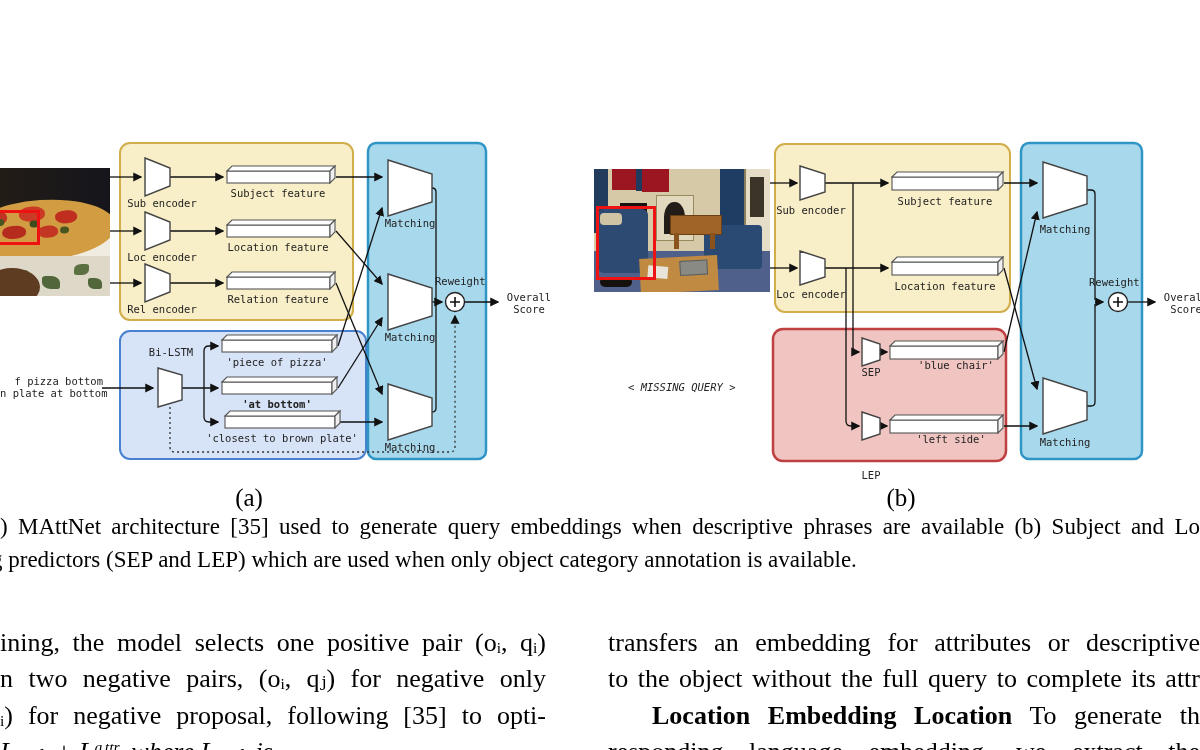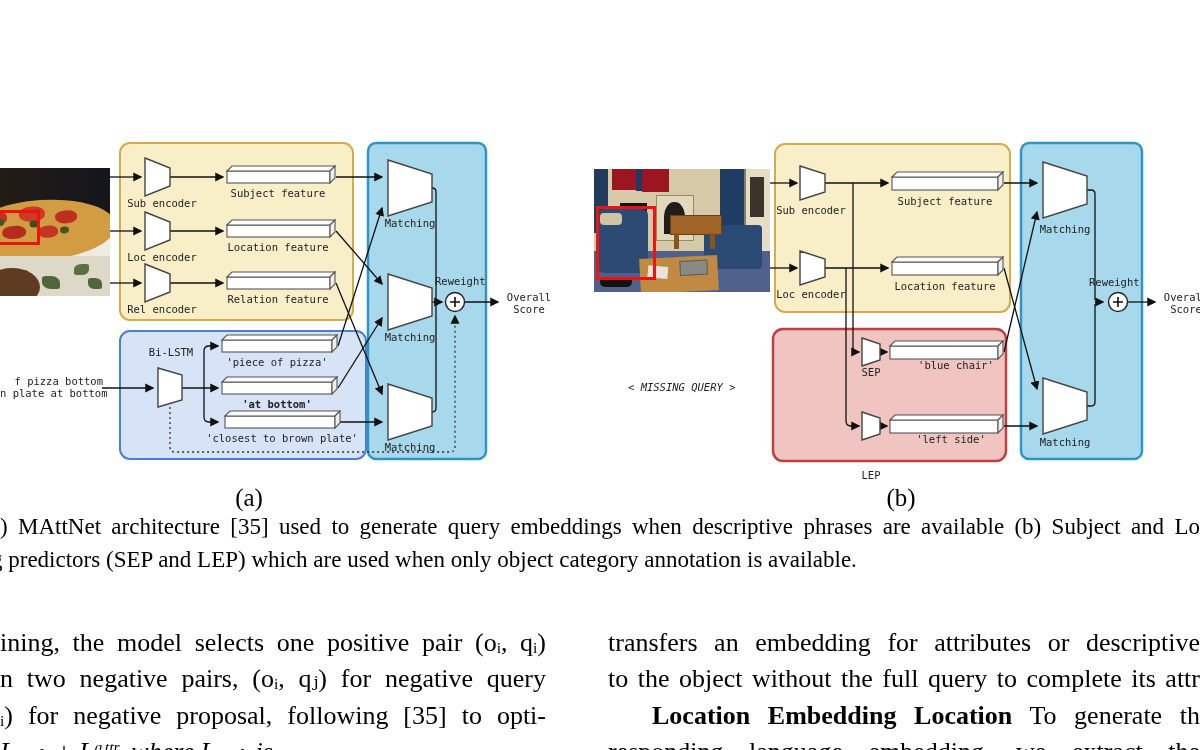--- a/index.html
+++ b/index.html
@@ -269,21 +269,21 @@
     <div>Overall</div>
     <div>Score</div>
   </div>
 
   <div class="ser pl ctr" style="left:219px;top:484px;width:60px;text-align:center;">(a)</div>
   <div class="ser pl ctr" style="left:871px;top:484px;width:60px;text-align:center;">(b)</div>
   <div class="ser cap just nw" style="left:0;top:513px;width:1200px;">) MAttNet architecture [35] used to generate query embeddings when descriptive phrases are available (b) Subject and Lo</div>
   <div class="ser cap nw" style="left:-9px;top:546px;width:1220px;">g predictors (SEP and LEP) which are used when only object category annotation is available.</div>
 
   <div class="ser bt just nw" style="left:0;top:628px;width:546px;">ining, the model selects one positive pair (oᵢ, qᵢ)</div>
-  <div class="ser bt just nw" style="left:0;top:664px;width:546px;">n two negative pairs, (oᵢ, qⱼ) for negative query</div>
+  <div class="ser bt just nw" style="left:0;top:664px;width:546px;">n two negative pairs, (oᵢ, qⱼ) for negative only</div>
   <div class="ser bt just nw" style="left:0;top:701px;width:546px;">ᵢ) for negative proposal, following [35] to opti-</div>
   <div class="ser bt it nw" style="left:0;top:737px;width:546px;">Lᵣₐₙₖ + Lᵃᵗᵗʳ, where Lᵣₐₙₖ is</div>
 
   <div class="ser bt just nw" style="left:608px;top:628px;width:592px;">transfers an embedding for attributes or descriptive</div>
   <div class="ser bt just nw" style="left:608px;top:664px;width:592px;">to the object without the full query to complete its attr</div>
   <div class="ser bt just nw" style="left:608px;top:701px;width:592px;padding-left:44px;box-sizing:border-box;"><b>Location Embedding Location</b><span> To generate th</span></div>
   <div class="ser bt just nw" style="left:608px;top:737px;width:592px;">responding language embedding, we extract the</div>
 
 </div>
 

